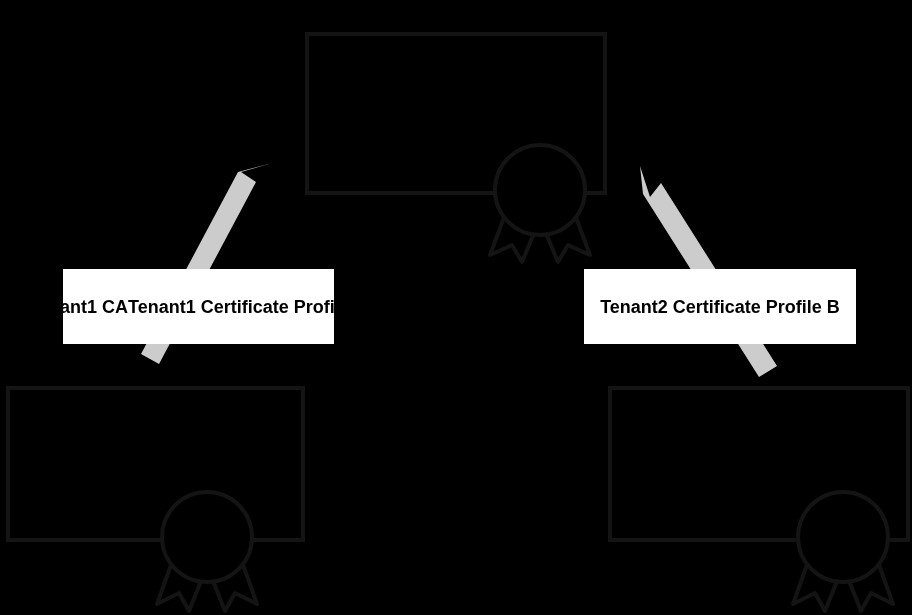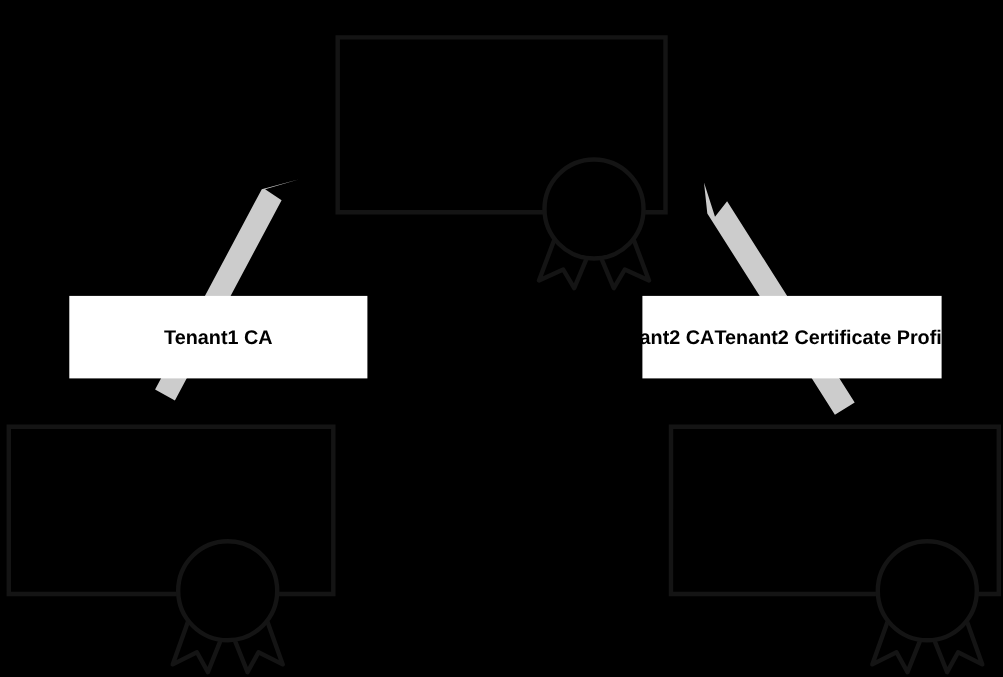--- a/index.html
+++ b/index.html
@@ -109,20 +109,20 @@
                L661,183
                L777,366
                L759,377
                L643,194 Z" fill="#cccccc"></path>
     </g>
 
   </svg>
 
   <div class="label-box" id="label-tenant1">
     <span class="label-line">Tenant1 CA</span>
+    <span class="label-line">Tenant1 Certificate Profile B</span>
   </div>
 
   <div class="label-box" id="label-tenant2">
-    <span class="label-line">Tenant2 CA</span>
     <span class="label-line">Tenant2 Certificate Profile B</span>
   </div>
 
 </div>
 
 </body></html>

